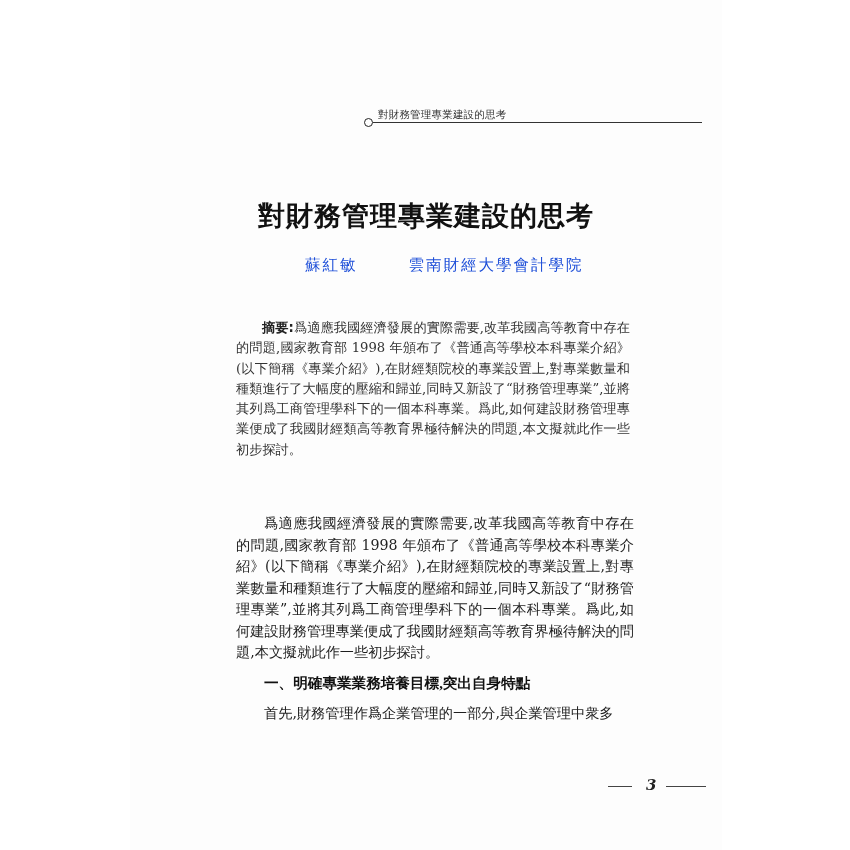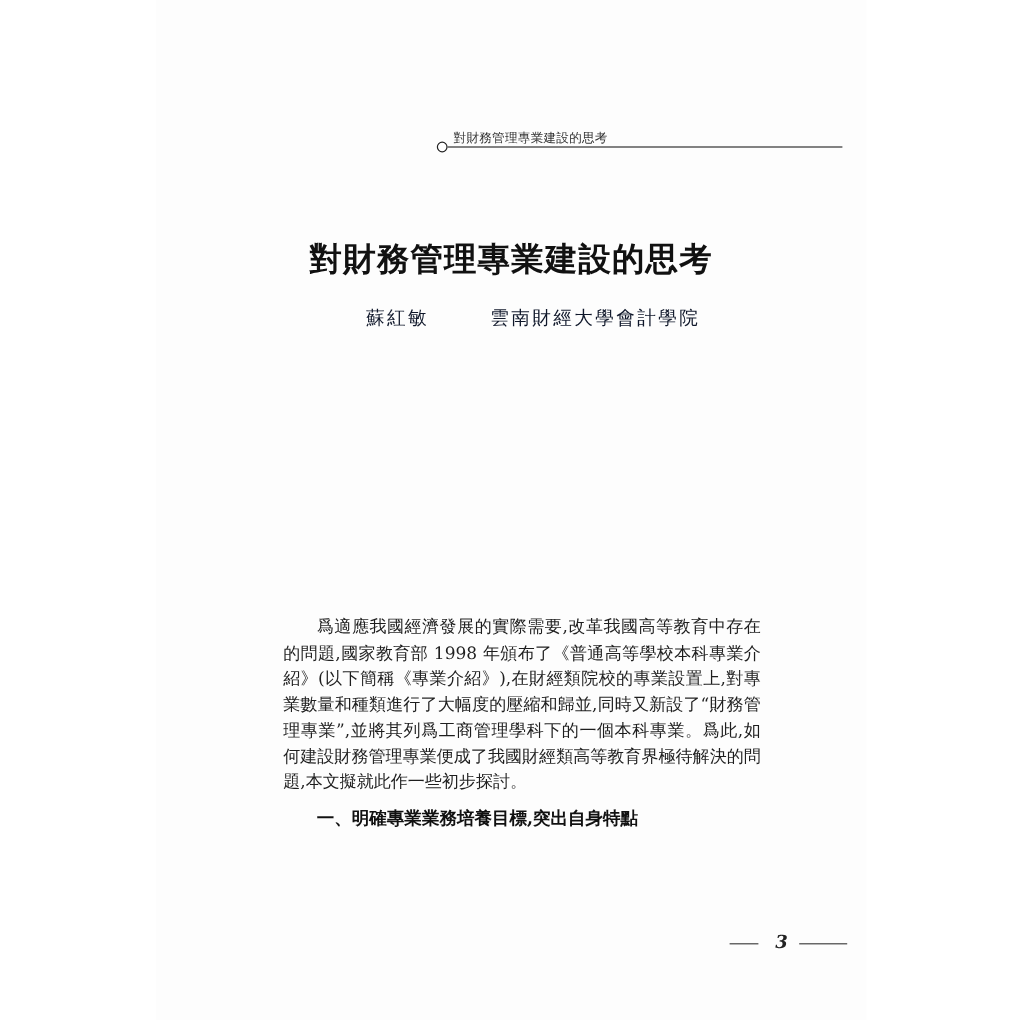--- a/index.html
+++ b/index.html
@@ -22,37 +22,37 @@
     position: absolute; left: 9px; top: 14px; right: 0; height: 1.3px; background: #333;
   }
   .running-header .text {
     position: absolute; left: 14px; top: 0px; font-size: 10.5px; color: #333; letter-spacing: 0.2px;
   }
   .title {
     position: absolute; left: 130px; width: 592px; top: 198px; text-align: center;
     font-size: 27px; font-weight: bold; letter-spacing: 1px; color: #111;
   }
   .byline {
-    position: absolute; left: 305px; top: 255px; font-size: 15.5px; color: #0f172a; letter-spacing: 2px;
+    position: absolute; left: 305px; top: 255px; font-size: 15.5px; color: #1d4ed8; letter-spacing: 2px;
   }
   .byline .author { display: inline-block; margin-right: 44px; }
   .abstract {
     position: absolute; left: 236px; top: 318px; width: 394px;
     font-size: 13.2px; line-height: 20.3px; color: #333; text-align: justify;
   }
   .abstract p { margin: 0; text-indent: 26px; }
   .abstract .label { font-weight: bold; font-family: "DejaVu Sans", "Liberation Sans", sans-serif; color: #222; }
   .keywords { margin: 0; padding-left: 26px; }
   .body {
     position: absolute; left: 236px; top: 513px; width: 398px;
     font-size: 14.2px; line-height: 21.5px; color: #1e1e1e; text-align: justify;
   }
   .body p { margin: 0; text-indent: 28px; }
   .body h2 {
-    margin: 8px 0 9px 0; font-size: 14.6px; font-weight: bold; text-indent: 28px; line-height: 22px; color: #111;
+    margin: 8px 0 9px 0; font-size: 14.6px; font-weight: bold; text-indent: 28px; line-height: 22px; color: #111; font-family: Liberation Serif, serif;
   }
   .footer {
     position: absolute; left: 608px; top: 776px; width: 96px; height: 20px;
   }
   .footer .dash-left { position: absolute; left: 0; top: 10px; width: 24px; height: 1px; background: #444; }
   .footer .num { position: absolute; left: 38px; top: 0; font-size: 15px; font-style: italic; font-weight: bold; color: #222; }
   .footer .dash-right { position: absolute; left: 58px; top: 10px; width: 40px; height: 1px; background: #444; }
 </style>
 </head>
 <body>
@@ -66,24 +66,26 @@
 </div>
 
 <div class="title">對財務管理專業建設的思考</div>
 
 <div class="byline">
   <span class="author">蘇紅敏</span>
   <span class="affiliation">雲南財經大學會計學院</span>
 </div>
 
 <div class="abstract">
+  <p><span class="label">摘要:</span><span>爲適應我國經濟發展的實際需要,改革我國高等教育中存在的問題,國家教育部 1998 年頒布了《普通高等學校本科專業介紹》(以下簡稱《專業介紹》),在財經類院校的專業設置上,對專業數量和種類進行了大幅度的壓縮和歸並,同時又新設了“財務管理專業”,並將其列爲工商管理學科下的一個本科專業。爲此,如何建設財務管理專業便成了我國財經類高等教育界極待解決的問題,本文擬就此作一些初步探討。</span></p>
 </div>
 
 <div class="body">
   <p>爲適應我國經濟發展的實際需要,改革我國高等教育中存在的問題,國家教育部 1998 年頒布了《普通高等學校本科專業介紹》(以下簡稱《專業介紹》),在財經類院校的專業設置上,對專業數量和種類進行了大幅度的壓縮和歸並,同時又新設了“財務管理專業”,並將其列爲工商管理學科下的一個本科專業。爲此,如何建設財務管理專業便成了我國財經類高等教育界極待解決的問題,本文擬就此作一些初步探討。</p>
   <h2>一、明確專業業務培養目標,突出自身特點</h2>
+  <p>首先,財務管理作爲企業管理的一部分,與企業管理中衆多</p>
 </div>
 
 <div class="footer">
   <span class="dash-left"></span>
   <span class="num">3</span>
   <span class="dash-right"></span>
 </div>
 
 </body></html>

